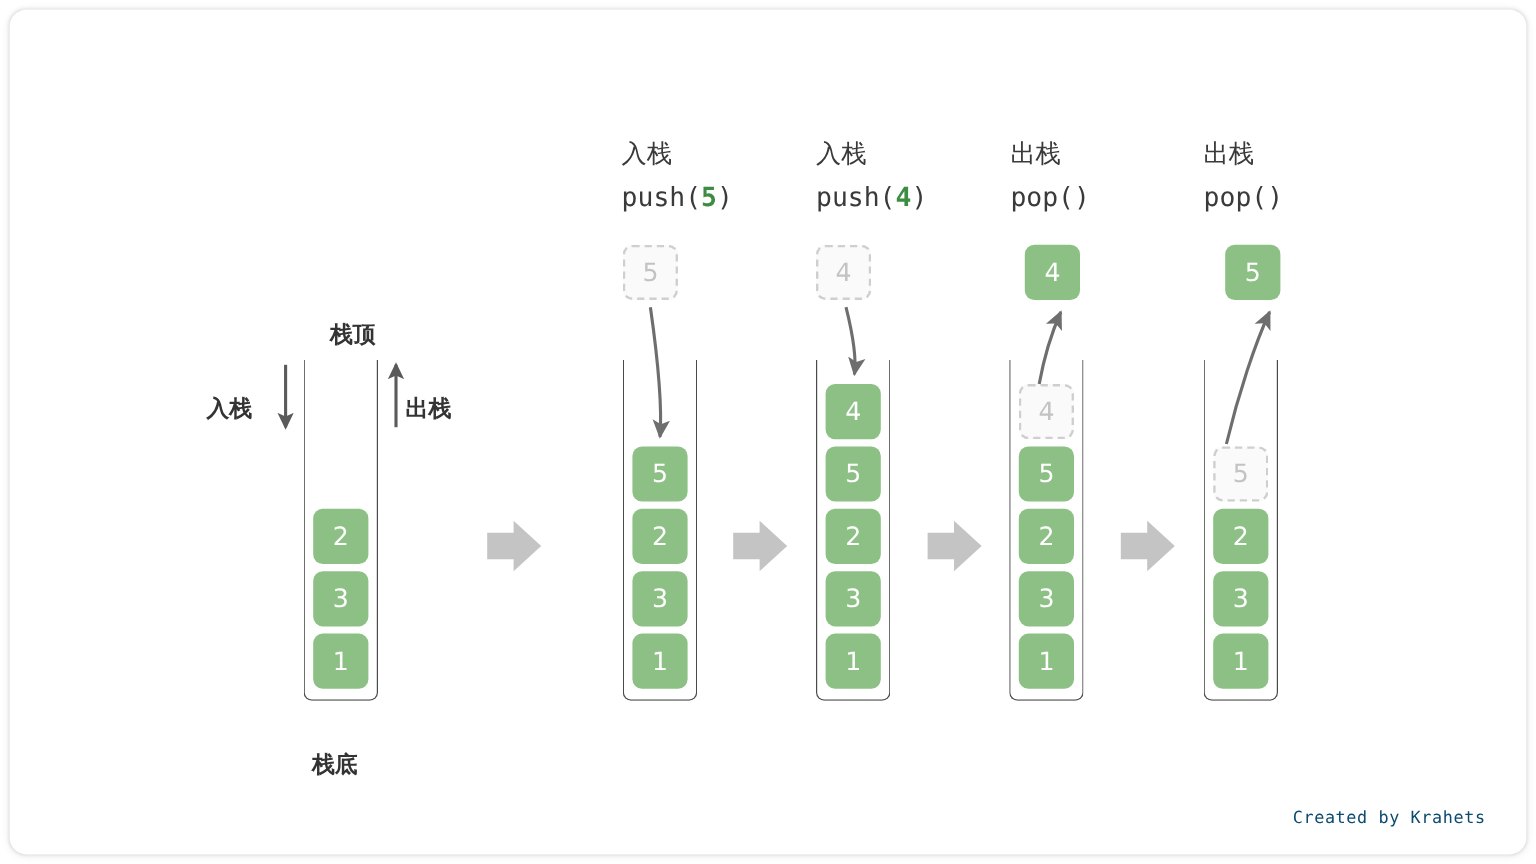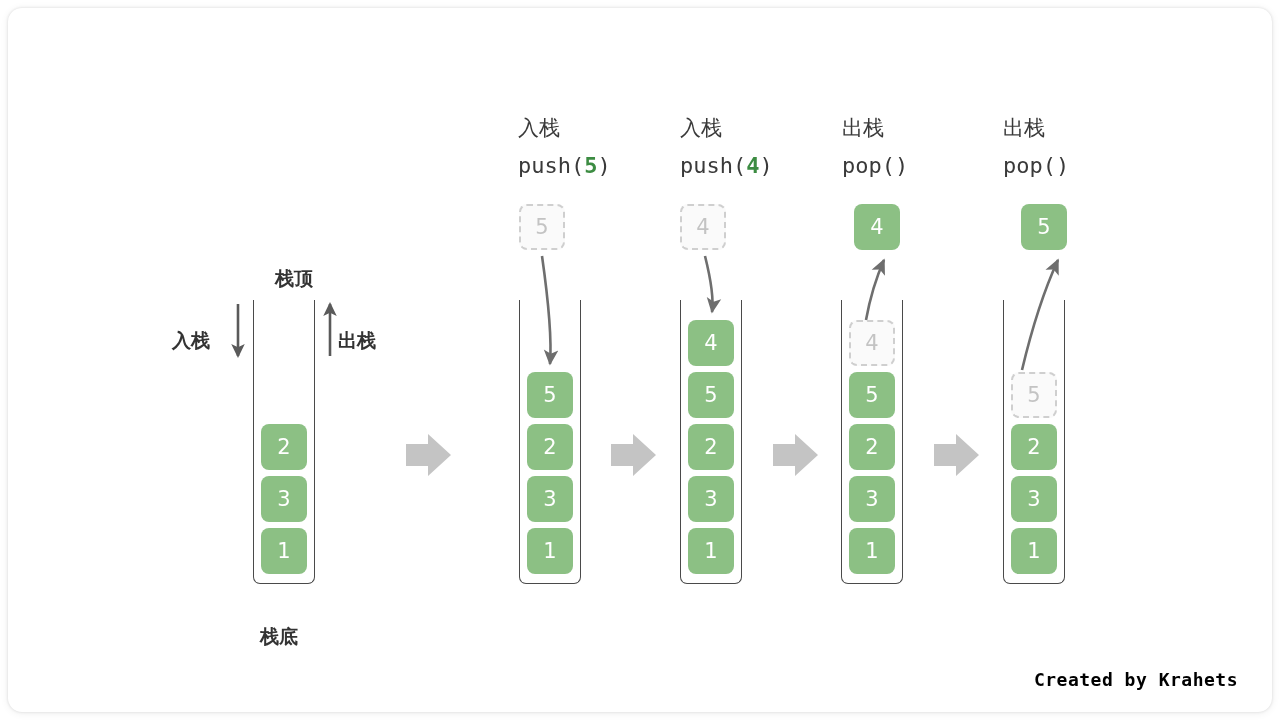--- a/index.html
+++ b/index.html
@@ -113,24 +113,23 @@
     height: 704px;
     pointer-events: none;
   }
 
   
   .watermark {
     position: absolute;
     right: 34px;
     bottom: 22px;
     font-family: "DejaVu Sans Mono", "Liberation Mono", monospace;
-    font-size: 18px;
-    color: #000000;
+    font-size: 14px;
+    color: #0c4a6e;
     letter-spacing: 0.5px;
-    font-weight: bold;
   }
 </style>
 </head>
 <body>
 
 <div id="card">
   <div id="stage">
 
 
     <div class="side-label" style="left:252px; top:258px;margin-left:15px;">栈顶</div>

